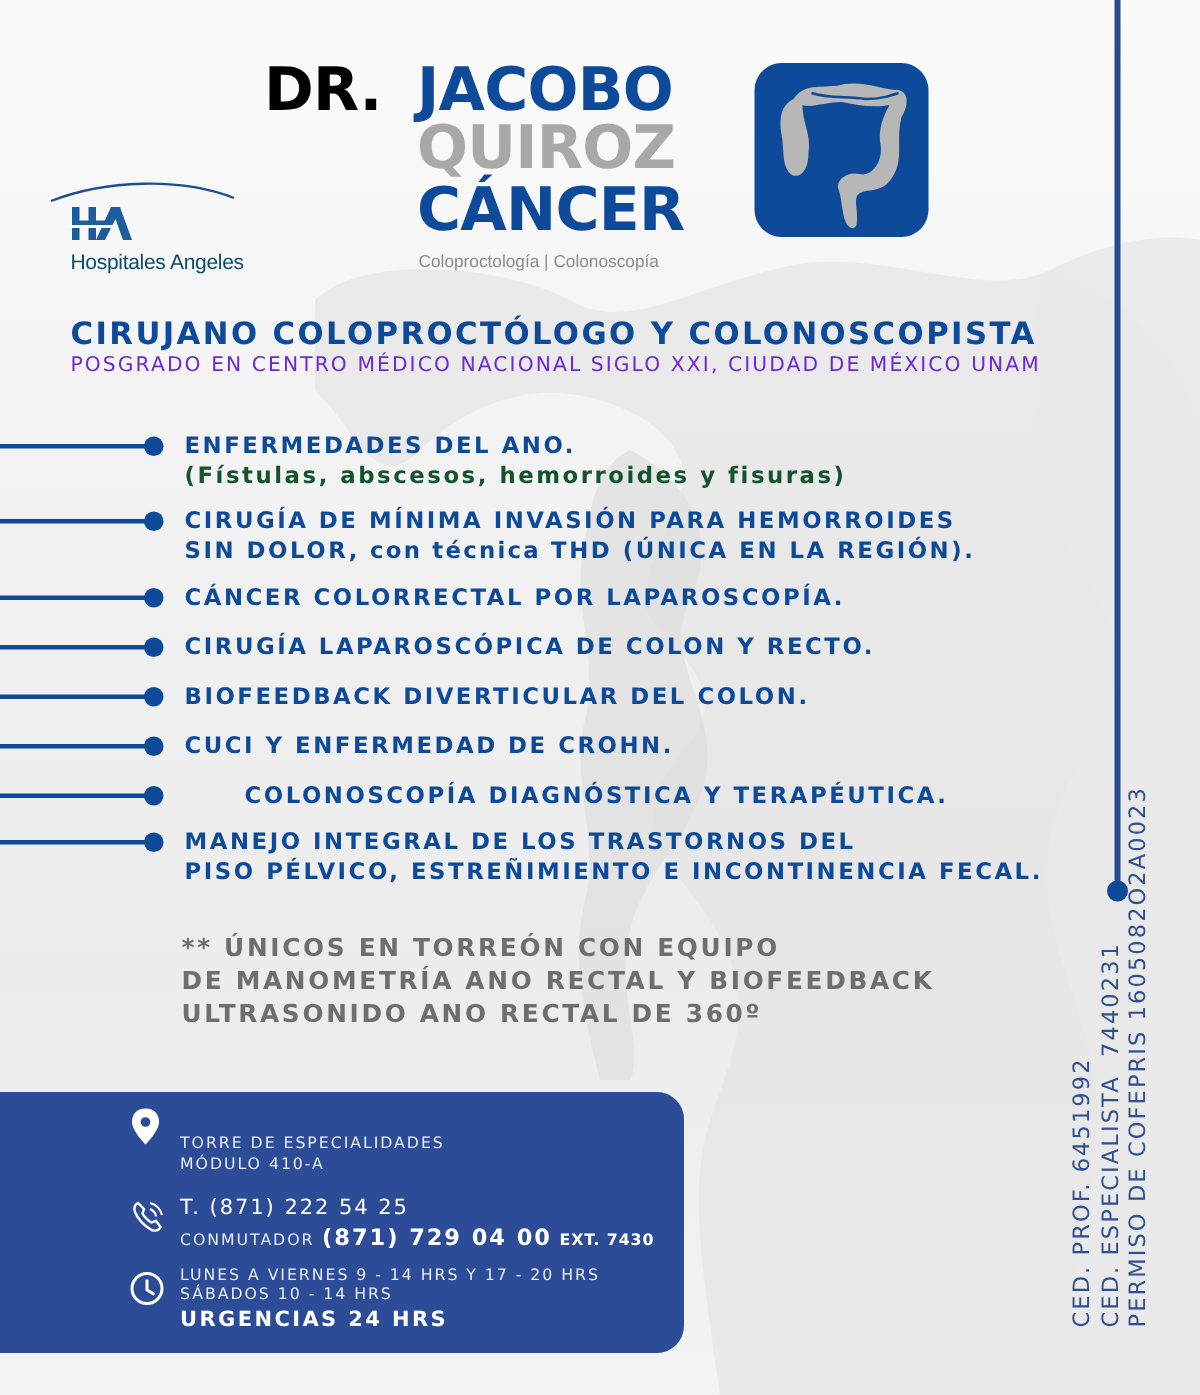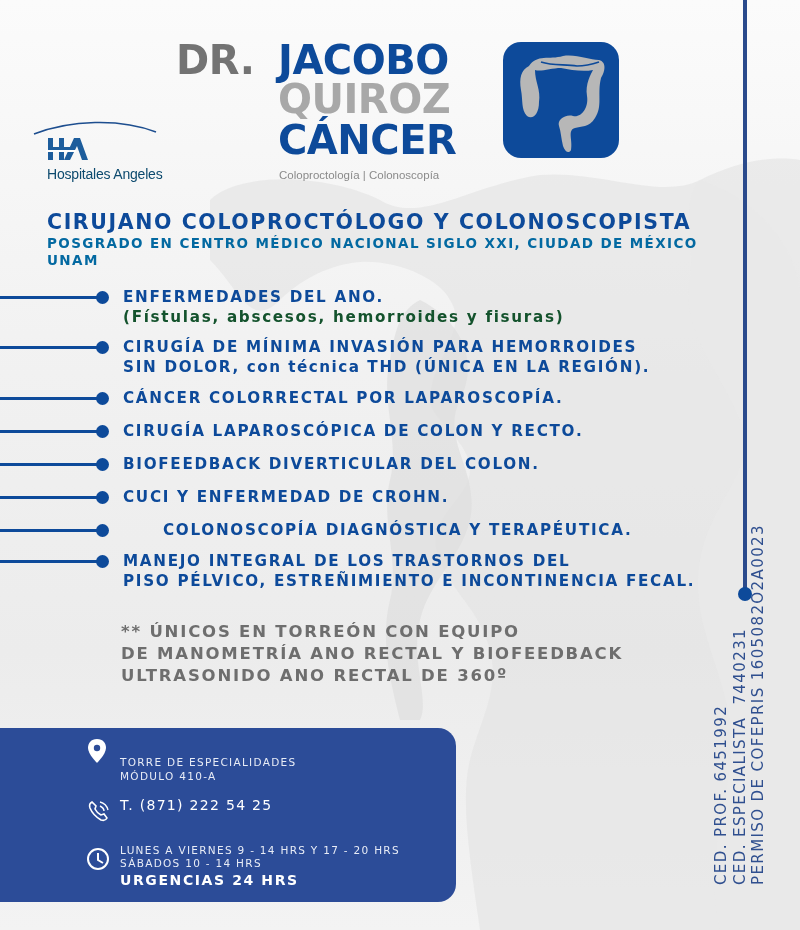--- a/index.html
+++ b/index.html
@@ -11,30 +11,30 @@
   .bg-shape { position: absolute; pointer-events: none; }
   .ha-logo { position: absolute; left: 30px; top: 118px; width: 140px; }
   .ha-logo .arc { display: block; }
   .ha-logo .ha-mark { position: absolute; left: 16px; top: 18px; }
   .ha-logo .ha-text {
     position: absolute; left: 17px; top: 48px; white-space: nowrap;
     font-family: "Liberation Sans", sans-serif; font-size: 14px; color: #0c4a6e; letter-spacing: -0.2px;
   }
   .title-block { position: absolute; left: 176px; top: 40px; }
   .t-line { font-family: "DejaVu Sans", sans-serif; font-weight: bold; line-height: 40px; height: 40px; white-space: nowrap; }
-  .t-dr { position: absolute; left: 0; top: 0; font-size: 40px; color: #737373; letter-spacing: -0.5px; }
+  .t-dr { position: absolute; left: 0; top: 0; font-size: 40px; color: #000000; letter-spacing: -0.5px; }
   .t-jacobo { position: absolute; left: 102px; top: 0; font-size: 40px; color: #0d4a9a; letter-spacing: -0.5px; }
   .t-quiroz { position: absolute; left: 102px; top: 39px; font-size: 40px; color: #a8a8a8; letter-spacing: -0.5px; }
   .t-najera { position: absolute; left: 102px; top: 80px; font-size: 40px; color: #0d4a9a; letter-spacing: -0.5px; }
   .t-sub { position: absolute; left: 103px; top: 129px; font-size: 11.5px; color: #8a8a8a; white-space: nowrap; font-family: "Liberation Sans", sans-serif; }
   .colon-logo { position: absolute; left: 503px; top: 42px; width: 116px; height: 116px; border-radius: 18px; background: #0d4a9a; }
   .vline { position: absolute; left: 743px; top: 0; width: 4px; height: 594px; background: #2a4a8c; }
   .vdot { position: absolute; left: 738px; top: 587px; width: 14px; height: 14px; border-radius: 50%; background: #0d4a9a; }
   .heading { position: absolute; left: 47px; top: 210px; font-size: 20.5px; font-weight: bold; color: #0d4a9a; letter-spacing: 1.6px; white-space: nowrap; }
-  .posgrado { position: absolute; left: 47px; top: 235px; width: 690px; font-size: 13.5px; font-weight: bold; color: #0369a1; letter-spacing: 1.4px; line-height: 17px; }
+  .posgrado { position: absolute; left: 47px; top: 235px; width: 690px; font-size: 13.5px; font-weight: normal; color: #6d28d9; letter-spacing: 1.4px; line-height: 17px; }
   .svc { position: absolute; left: 0; width: 760px; }
   .svc .line { position: absolute; left: 0; width: 100px; height: 3px; background: #0d4a9a; }
   .svc .dot { position: absolute; left: 96px; width: 13px; height: 13px; border-radius: 50%; background: #0d4a9a; }
   .svc .txt { position: absolute; left: 123px; font-size: 15.2px; font-weight: bold; color: #0d4a9a; letter-spacing: 1.7px; line-height: 20px; white-space: nowrap; }
   .svc .txt .lc { letter-spacing: 1.5px; }
   .svc .note { color: #14532d; }
   .unicos { position: absolute; left: 121px; top: 621px; font-size: 16.5px; font-weight: bold; color: #6e6e6e; letter-spacing: 1.8px; line-height: 22px; white-space: nowrap; }
   .info-box { position: absolute; left: 0; top: 728px; width: 456px; height: 174px; background: #2c4c98; border-radius: 0 18px 18px 0; }
   .ib-icon { position: absolute; left: 86px; }
   .ib-text { position: absolute; left: 120px; color: #ffffff; white-space: nowrap; }
@@ -153,20 +153,25 @@
   </svg>
   <div class="ib-text ib-s" style="top:28px;">TORRE DE ESPECIALIDADES</div>
   <div class="ib-text ib-s" style="top:42px;">MÓDULO 410-A</div>
 
   <svg class="ib-icon" style="top:70px;" width="26" height="26" viewBox="0 0 26 26">
     <path d="M6 4 C4 5 3 7 4 10 C6 15 10 19 15 22 C18 23 20 22 21 20 L18 16 L15 17 C13 16 10 13 9 11 L10 8 Z" fill="none" stroke="#ffffff" stroke-width="1.6"></path>
     <path d="M14 4 C18 5 21 8 22 12" fill="none" stroke="#ffffff" stroke-width="1.4"></path>
     <path d="M14 8 C16 9 18 10 18 13" fill="none" stroke="#ffffff" stroke-width="1.4"></path>
   </svg>
   <div class="ib-text ib-ph" style="top:69px;">T. (871) 222 54 25</div>
+  <div class="ib-text" style="top:87px;">
+    <span class="ib-s">CONMUTADOR</span>
+    <span class="ib-big">(871) 729 04 00</span>
+    <span class="ib-ext">EXT. 7430</span>
+  </div>
 
   <svg class="ib-icon" style="top:119px;" width="24" height="24" viewBox="0 0 24 24">
     <circle cx="12" cy="12" r="10" fill="none" stroke="#ffffff" stroke-width="2"></circle>
     <path d="M12 6 L12 13 L17 16" fill="none" stroke="#ffffff" stroke-width="2"></path>
   </svg>
   <div class="ib-text ib-s" style="top:116px;">LUNES A VIERNES 9 - 14 HRS Y 17 - 20 HRS</div>
   <div class="ib-text ib-s" style="top:129px;">SÁBADOS 10 - 14 HRS</div>
   <div class="ib-text ib-b1" style="top:144px;">URGENCIAS 24 HRS</div>
 </div>
 

